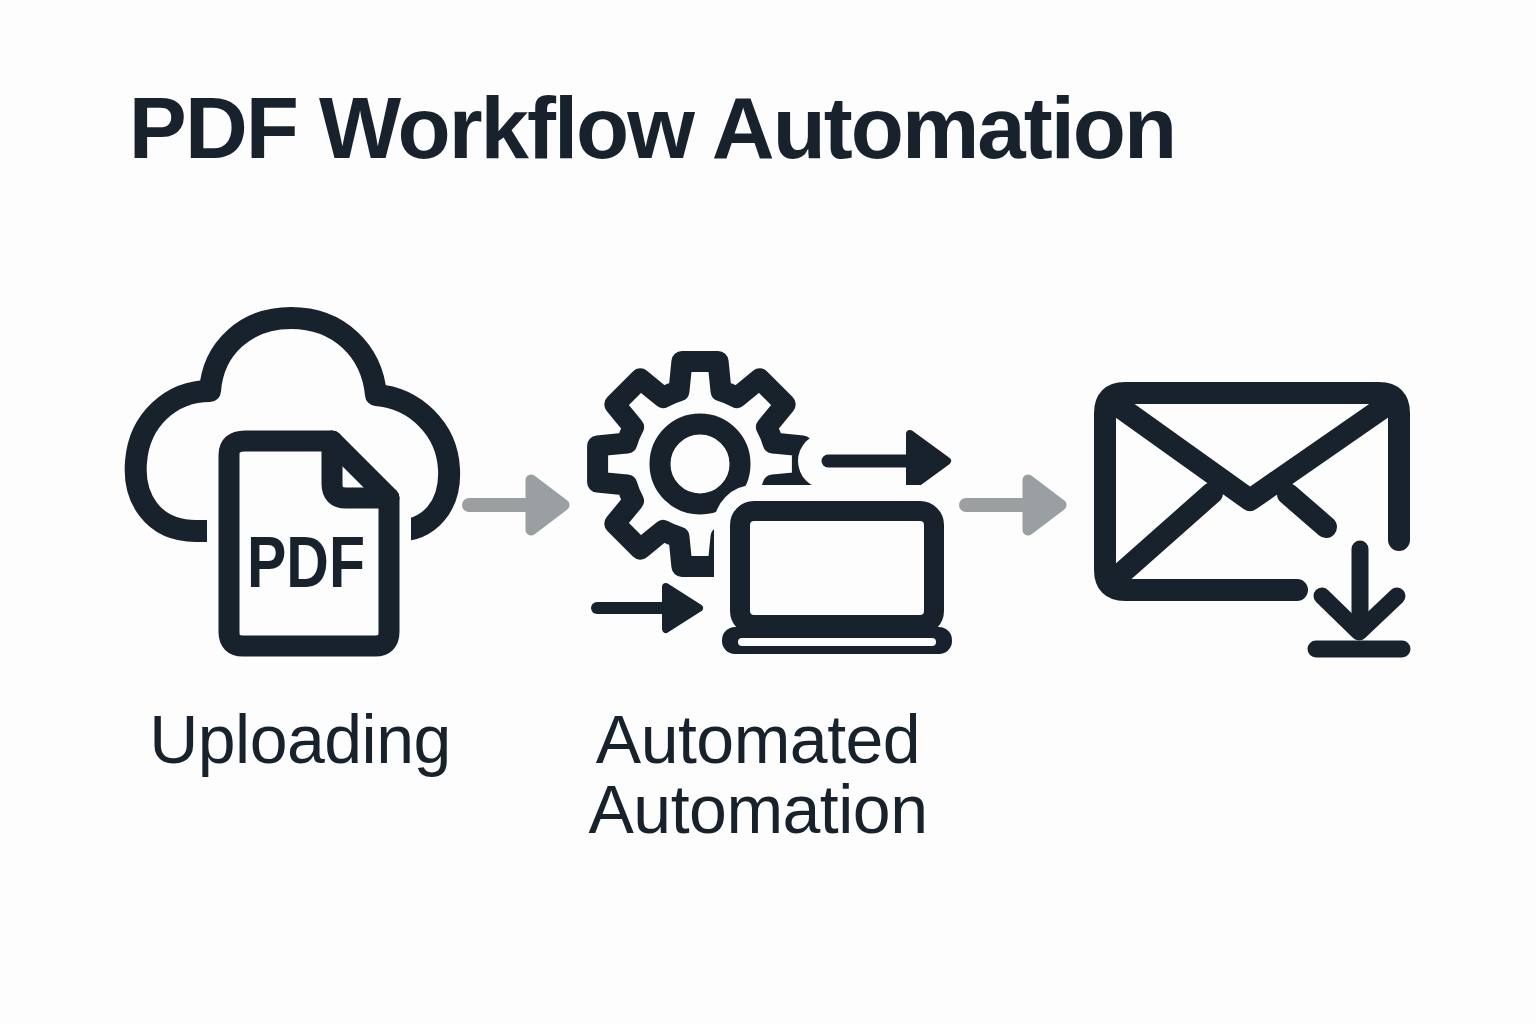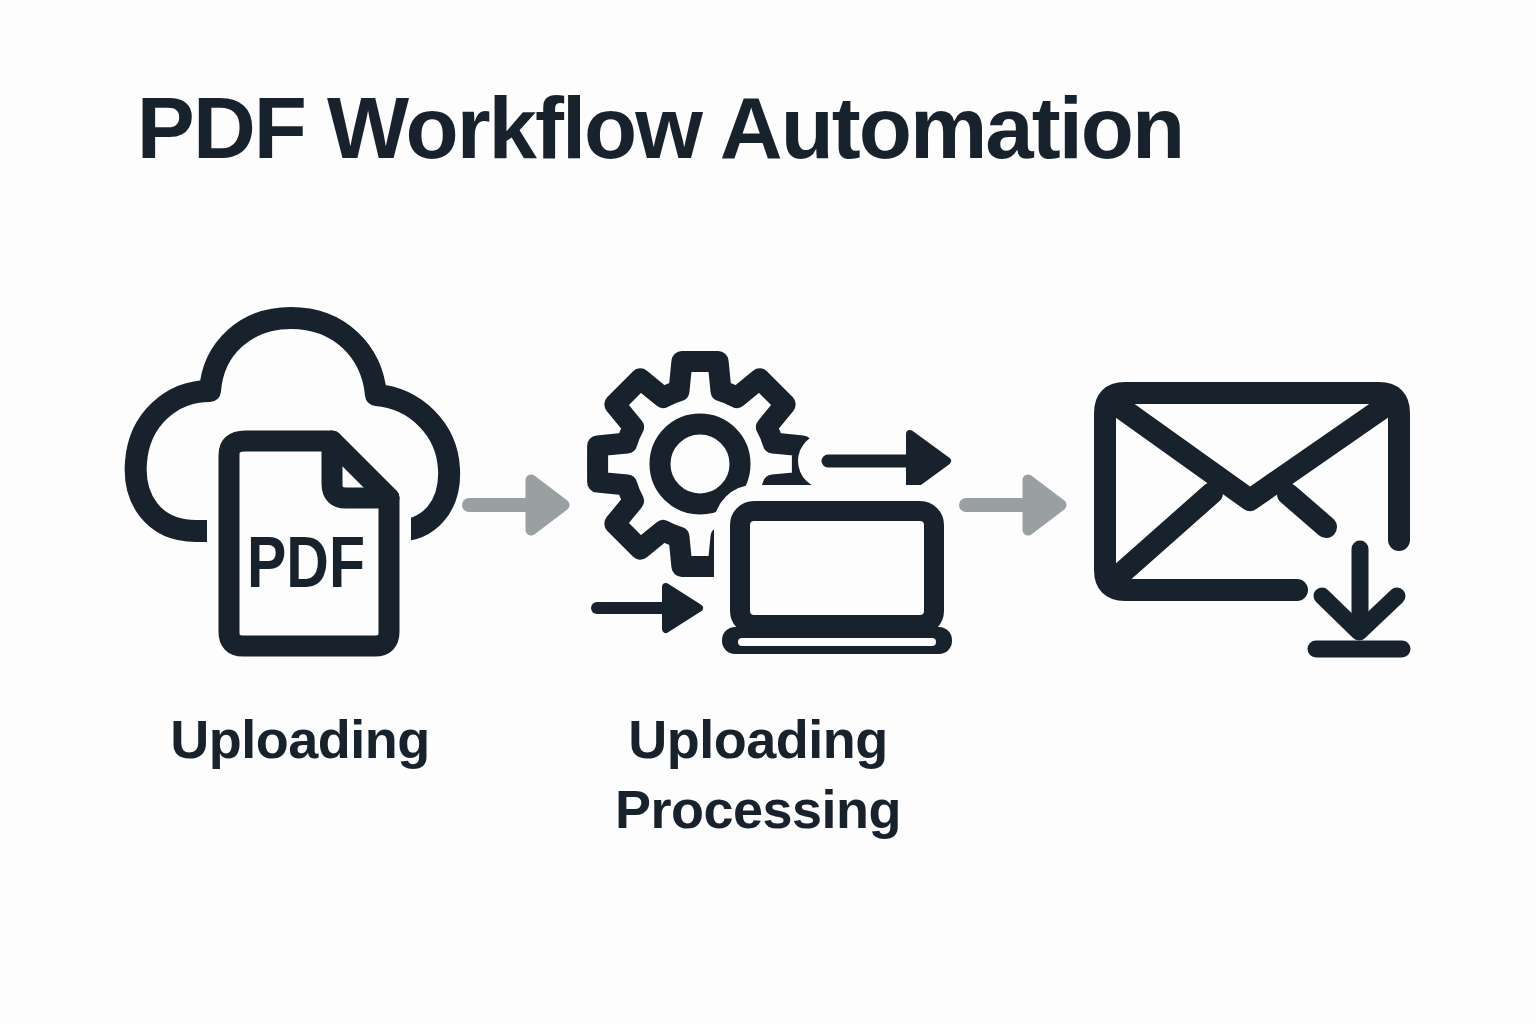--- a/index.html
+++ b/index.html
@@ -12,40 +12,40 @@
     width: 1536px; height: 1024px;
     background: var(--bg);
     font-family: "Liberation Sans", sans-serif;
     position: relative;
     overflow: hidden;
     color: var(--ink);
   }
   .page { position: absolute; inset: 0; }
   .title {
     position: absolute;
-    top: 84px; left: 8px; width: 1304px;
+    top: 84px; left: 0; width: 1304px;
     margin: 0;
     text-align: center;
     font-size: 87px;
     font-weight: 700;
     letter-spacing: -2px;
     line-height: 1;
     color: var(--ink);
   }
   .diagram {
     position: absolute;
     left: 0; top: 0;
     width: 1536px; height: 1024px;
   }
   .stage-label {
     position: absolute;
     top: 704px;
     text-align: center;
-    font-size: 54px;
-    font-weight: 700;
+    font-size: 68px;
+    font-weight: 400;
     letter-spacing: -0.5px;
     line-height: 70px;
     color: var(--ink);
   }
   .label-upload   { left: 100px;  width: 400px; }
   .label-process  { left: 588px;  width: 340px; }
   .label-distribute { left: 1052px; width: 400px; }
 
   
   .s-ink   { stroke: var(--ink);  fill: none; stroke-linecap: round; stroke-linejoin: round; }
@@ -154,16 +154,16 @@
       <g>
         <path class="s-ink" stroke-width="17" d="M 1360 549 V 622"></path>
         <path class="s-ink" stroke-width="17" d="M 1322 596 L 1359 632 L 1397 596"></path>
         <path class="s-ink" stroke-width="17" d="M 1316 649 H 1402"></path>
       </g>
     </g>
   </svg>
 
   <div class="stage-label label-upload">Uploading</div>
 
-  <div class="stage-label label-process">Uploading Processing</div>
+  <div class="stage-label label-process">Automated Automation</div>
 
 
 </div>
 
 </body></html>

